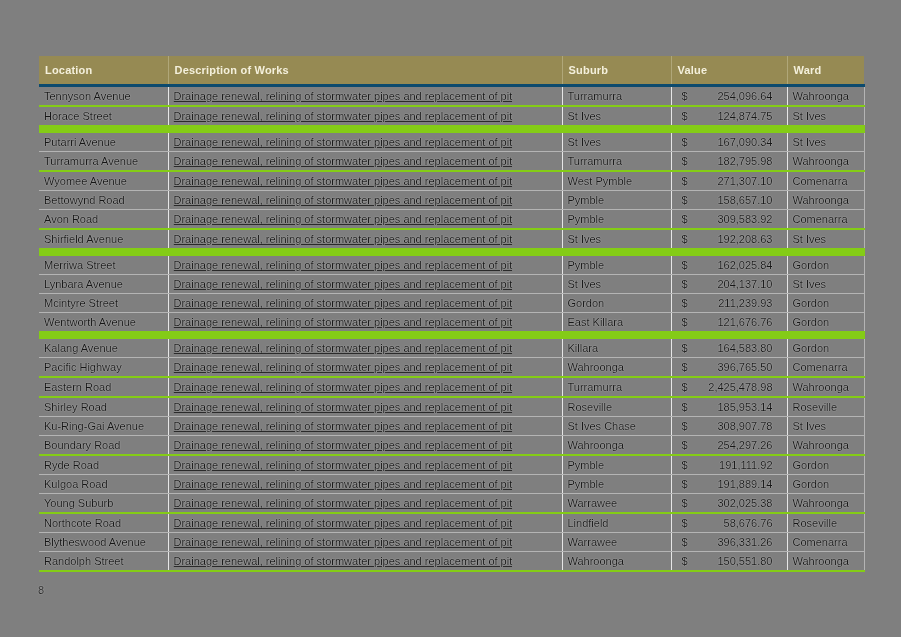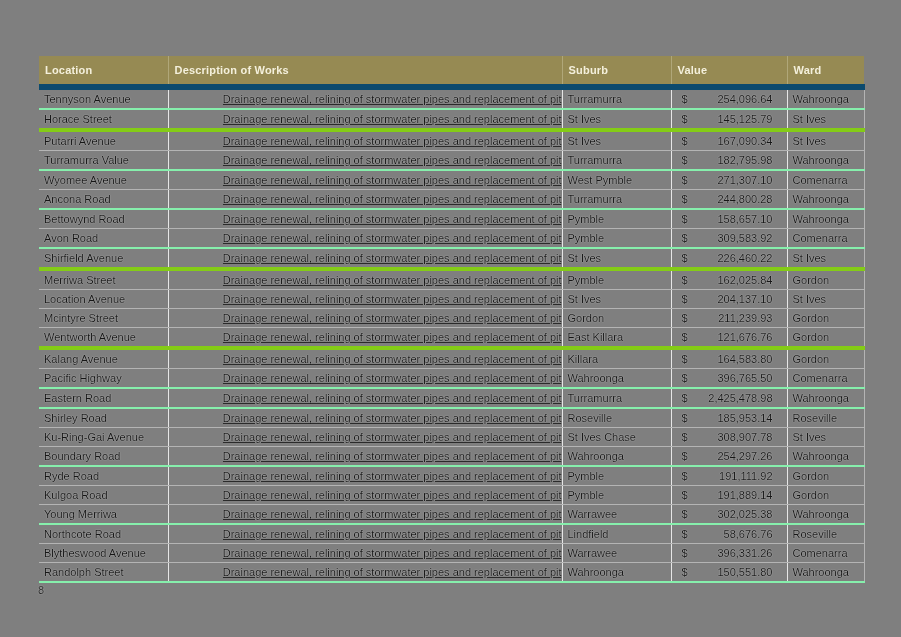--- a/index.html
+++ b/index.html
@@ -32,42 +32,42 @@
     col.c-ward { width: 77px; }
     thead th {
       background: #968a53;
       color: #f4f0dc;
       font-weight: bold;
       font-size: 11px;
       text-align: left;
       height: 28px;
       padding: 0 0 0 6px;
       border-right: 1px solid #b0a779;
-      border-bottom: 6px solid #0c4a6e;
+      border-bottom: 3px solid #0c4a6e;
       white-space: nowrap;
       overflow: hidden;
       letter-spacing: 0.2px;
     }
     thead th:last-child { border-right: none; }
     tbody td {
       height: 18px;
       padding: 0 0 0 5px;
       font-size: 11px;
       color: #161616;
       text-shadow: 0 0 1px #e8e8e8;
       white-space: nowrap;
       overflow: hidden;
       border-right: 1px solid #e6e6e6;
       border-bottom: 1px solid #b4b4b4;
       line-height: 18px;
     }
-    tbody tr.dark-rule td { border-bottom: 2px solid #86efac; }
-    tbody tr.light-rule td { border-bottom: 4px solid #84cc16; }
+    tbody tr.dark-rule td { border-bottom: 2px solid #84cc16; }
+    tbody tr.light-rule td { border-bottom: 8px solid #84cc16; }
     tbody td:last-child { border-right: 1px solid #b4b4b4; }
-    td.desc { text-decoration: underline; text-decoration-color: #2a2a2a; text-align: right; }
+    td.desc { text-decoration: underline; text-decoration-color: #2a2a2a; }
     td.val { padding: 0; position: relative; }
     td.val .cur {
       position: absolute;
       left: 10px;
       top: 0;
     }
     td.val .amt {
       position: absolute;
       right: 14px;
       top: 0;
@@ -112,63 +112,53 @@
             <span class="amt">254,096.64</span>
           </td>
           <td>Wahroonga</td>
         </tr>
         <tr class="light-rule">
           <td>Horace Street</td>
           <td class="desc">Drainage renewal, relining of stormwater pipes and replacement of pit</td>
           <td>St Ives</td>
           <td class="val">
             <span class="cur">$</span>
-            <span class="amt">145,125.79</span>
+            <span class="amt">124,874.75</span>
           </td>
           <td>St Ives</td>
         </tr>
         <tr>
           <td>Putarri Avenue</td>
           <td class="desc">Drainage renewal, relining of stormwater pipes and replacement of pit</td>
           <td>St Ives</td>
           <td class="val">
             <span class="cur">$</span>
             <span class="amt">167,090.34</span>
           </td>
           <td>St Ives</td>
         </tr>
         <tr class="dark-rule">
-          <td>Turramurra Value</td>
+          <td>Turramurra Avenue</td>
           <td class="desc">Drainage renewal, relining of stormwater pipes and replacement of pit</td>
           <td>Turramurra</td>
           <td class="val">
             <span class="cur">$</span>
             <span class="amt">182,795.98</span>
           </td>
           <td>Wahroonga</td>
         </tr>
         <tr>
           <td>Wyomee Avenue</td>
           <td class="desc">Drainage renewal, relining of stormwater pipes and replacement of pit</td>
           <td>West Pymble</td>
           <td class="val">
             <span class="cur">$</span>
             <span class="amt">271,307.10</span>
           </td>
           <td>Comenarra</td>
-        </tr>
-        <tr class="dark-rule">
-          <td>Ancona Road</td>
-          <td class="desc">Drainage renewal, relining of stormwater pipes and replacement of pit</td>
-          <td>Turramurra</td>
-          <td class="val">
-            <span class="cur">$</span>
-            <span class="amt">244,800.28</span>
-          </td>
-          <td>Wahroonga</td>
         </tr>
         <tr>
           <td>Bettowynd Road</td>
           <td class="desc">Drainage renewal, relining of stormwater pipes and replacement of pit</td>
           <td>Pymble</td>
           <td class="val">
             <span class="cur">$</span>
             <span class="amt">158,657.10</span>
           </td>
           <td>Wahroonga</td>
@@ -182,36 +172,36 @@
             <span class="amt">309,583.92</span>
           </td>
           <td>Comenarra</td>
         </tr>
         <tr class="light-rule">
           <td>Shirfield Avenue</td>
           <td class="desc">Drainage renewal, relining of stormwater pipes and replacement of pit</td>
           <td>St Ives</td>
           <td class="val">
             <span class="cur">$</span>
-            <span class="amt">226,460.22</span>
+            <span class="amt">192,208.63</span>
           </td>
           <td>St Ives</td>
         </tr>
         <tr>
           <td>Merriwa Street</td>
           <td class="desc">Drainage renewal, relining of stormwater pipes and replacement of pit</td>
           <td>Pymble</td>
           <td class="val">
             <span class="cur">$</span>
             <span class="amt">162,025.84</span>
           </td>
           <td>Gordon</td>
         </tr>
         <tr>
-          <td>Location Avenue</td>
+          <td>Lynbara Avenue</td>
           <td class="desc">Drainage renewal, relining of stormwater pipes and replacement of pit</td>
           <td>St Ives</td>
           <td class="val">
             <span class="cur">$</span>
             <span class="amt">204,137.10</span>
           </td>
           <td>St Ives</td>
         </tr>
         <tr>
           <td>Mcintyre Street</td>
@@ -307,21 +297,21 @@
           <td>Kulgoa Road</td>
           <td class="desc">Drainage renewal, relining of stormwater pipes and replacement of pit</td>
           <td>Pymble</td>
           <td class="val">
             <span class="cur">$</span>
             <span class="amt">191,889.14</span>
           </td>
           <td>Gordon</td>
         </tr>
         <tr class="dark-rule">
-          <td>Young Merriwa</td>
+          <td>Young Suburb</td>
           <td class="desc">Drainage renewal, relining of stormwater pipes and replacement of pit</td>
           <td>Warrawee</td>
           <td class="val">
             <span class="cur">$</span>
             <span class="amt">302,025.38</span>
           </td>
           <td>Wahroonga</td>
         </tr>
         <tr>
           <td>Northcote Road</td>

